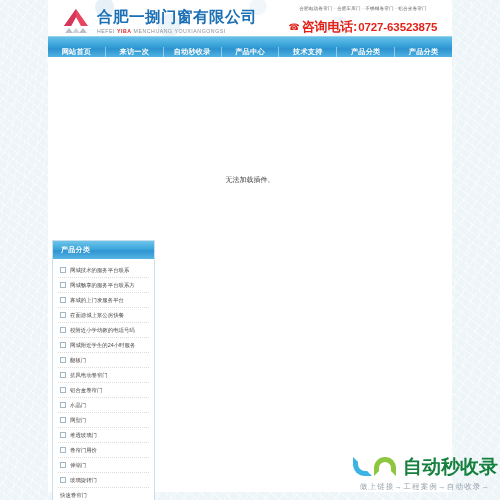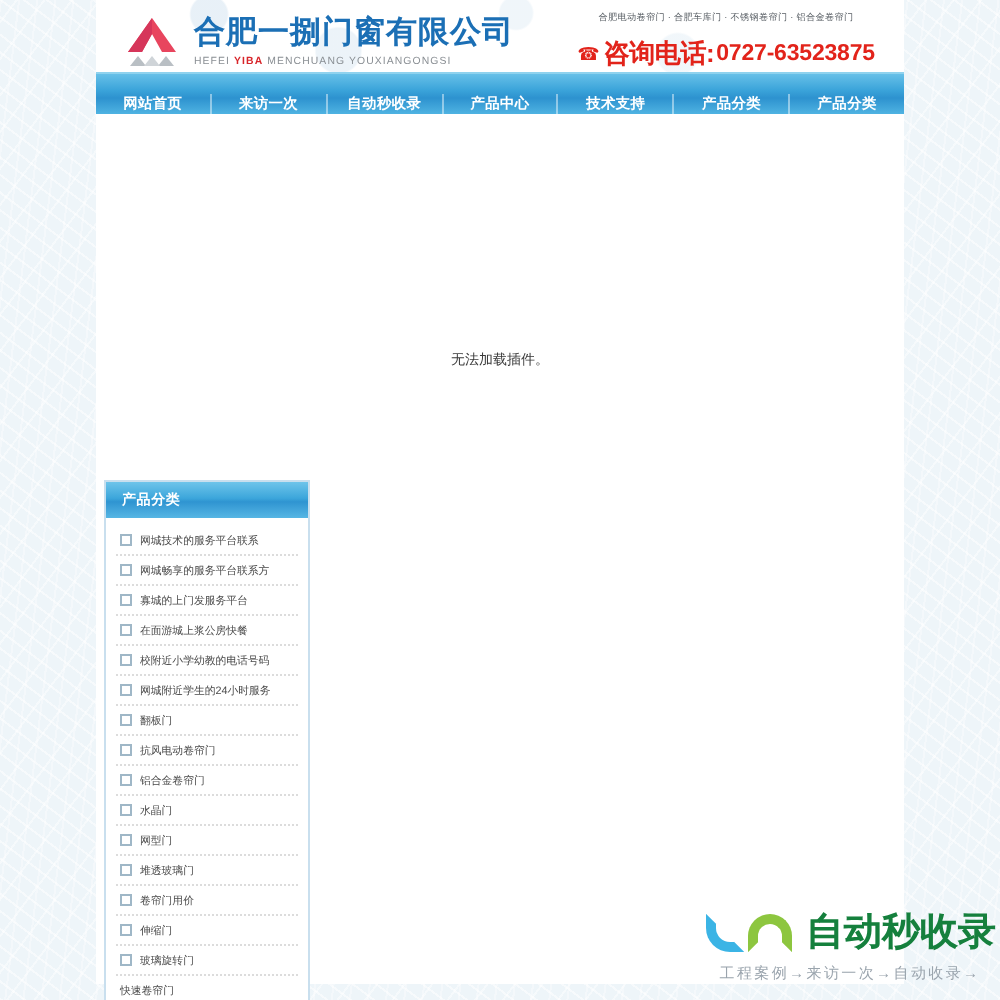--- a/index.html
+++ b/index.html
@@ -404,14 +404,14 @@
 </div>
 
 <div class="watermark">
   <div class="wm-row">
     <div class="wm-mark">
       <div class="wm-j"></div>
       <div class="wm-n"></div>
     </div>
     <div class="wm-text">自动秒收录</div>
   </div>
-  <div class="wm-tag">工程案例→来访一次→自动收录→</div>
+  <div class="wm-tag">做上链接→工程案例→自动收录→</div>
 </div>
 
 </body></html>

